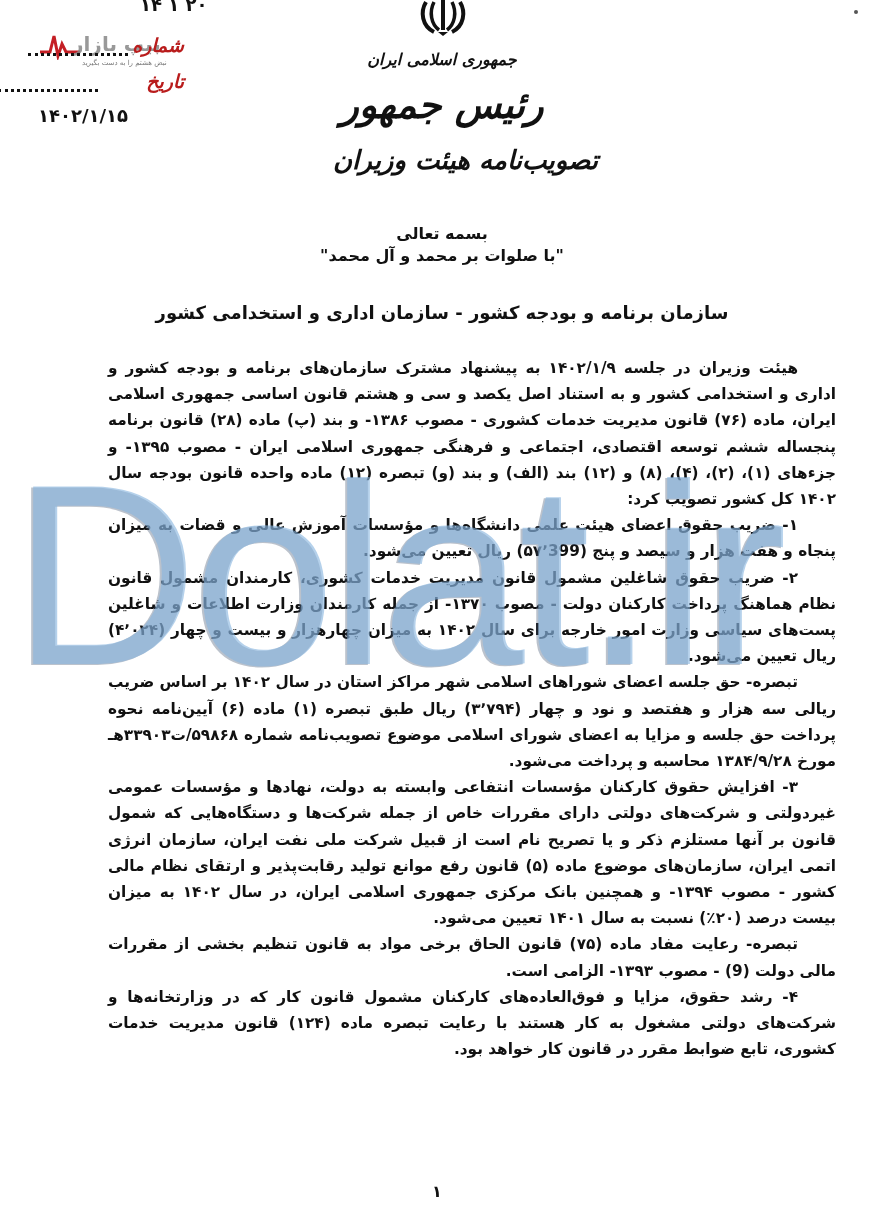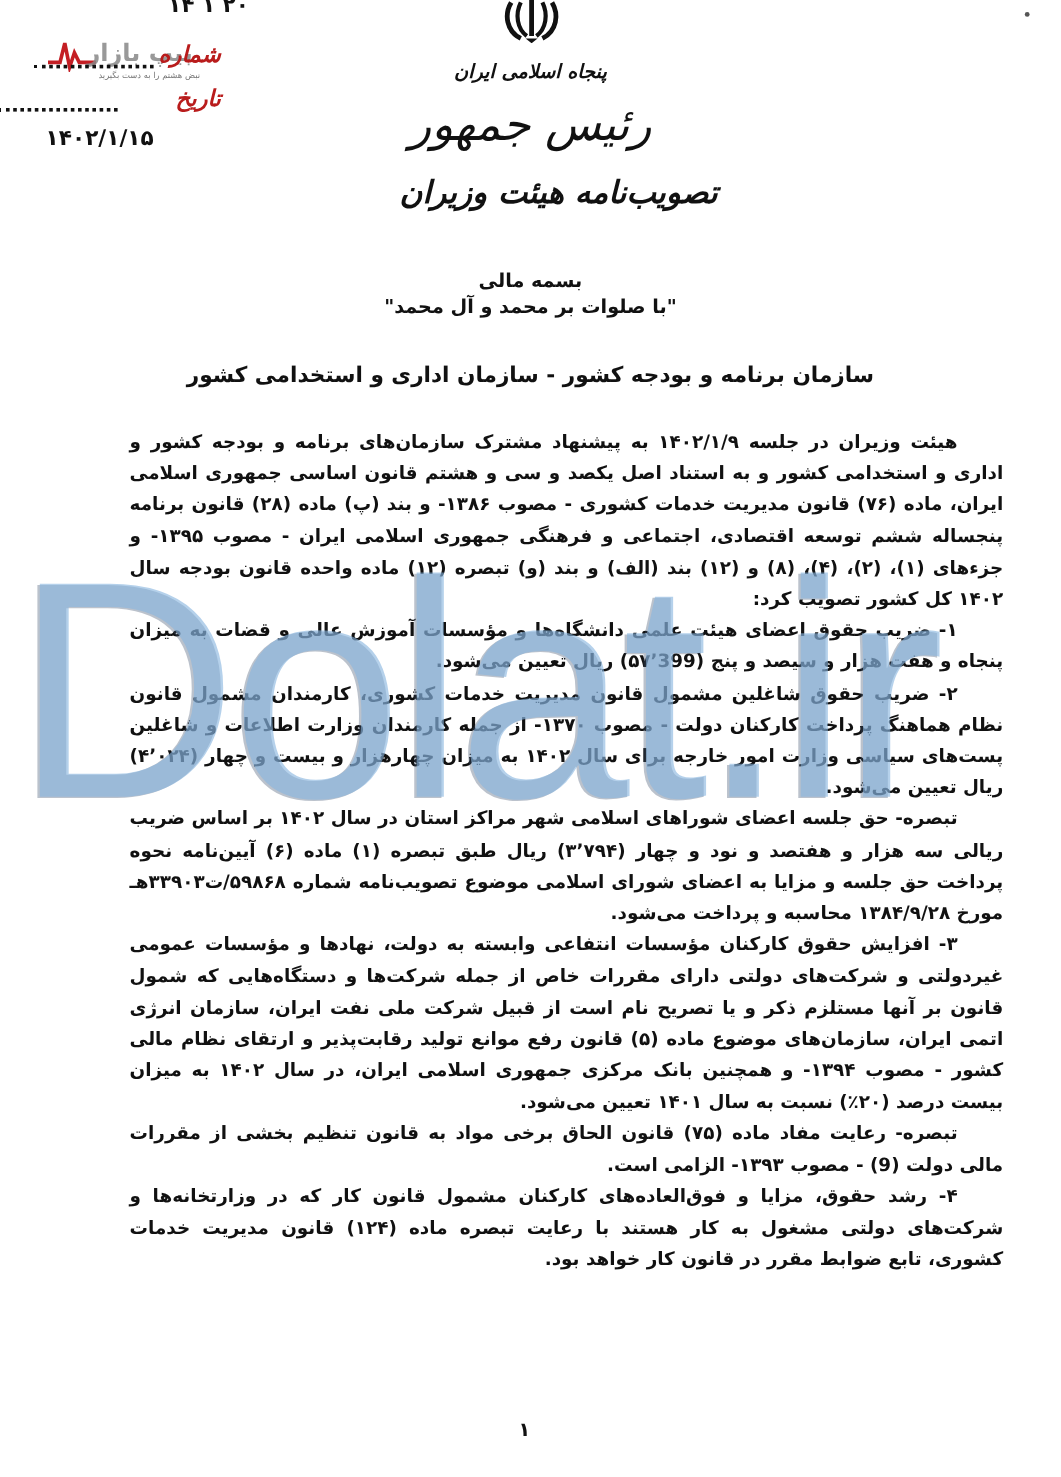--- a/index.html
+++ b/index.html
@@ -20,21 +20,21 @@
   .stamp-row.r1 { top: 6px; }
   .stamp-row.r2 { top: 42px; gap: 44px; }
   .stamp-date { position: absolute; top: 37px; left: 4px; font-size: 18px; font-weight: bold; letter-spacing: 1px; direction: ltr; margin-top: 40px; }
   .logo-overlay { position: absolute; top: 0; left: 0; width: 150px; height: 40px; }
   .logo-text { position: absolute; top: 4px; left: 38px; font-size: 20px; font-weight: bold; color: #888; direction: rtl; opacity: 0.85; }
   .logo-sub { position: absolute; top: 31px; left: 48px; font-size: 7px; color: #777; direction: rtl; }
 
   .header { position: absolute; top: 0; left: 0; right: 0; text-align: center; direction: rtl; }
   .emblem { position: absolute; top: 0; left: 418px; width: 50px; height: 36px; }
   .h-republic { position: absolute; top: 50px; left: 0; right: 0; text-align: center; font-family: "DejaVu Serif", serif; font-style: italic; font-weight: bold; font-size: 16px; }
-  .h-president { position: absolute; top: 82px; left: 0; right: 0; text-align: center; font-family: "DejaVu Serif", serif; font-style: italic; font-weight: normal; font-size: 38px; letter-spacing: 1px; }
+  .h-president { position: absolute; top: 82px; left: 0; right: 0; text-align: center; font-family: "DejaVu Serif", serif; font-style: italic; font-weight: bold; font-size: 38px; letter-spacing: 1px; }
   .h-cabinet { position: absolute; top: 145px; left: 0; right: 0; text-align: center; font-family: "DejaVu Serif", serif; font-style: italic; font-weight: bold; font-size: 26px; padding-left: 47px; }
 
   .bismillah { position: absolute; top: 224px; left: 0; right: 0; text-align: center; font-weight: bold; font-size: 16px; direction: rtl; }
   .salavat { position: absolute; top: 246px; left: 0; right: 0; text-align: center; font-weight: bold; font-size: 16px; direction: rtl; }
   .recipients { position: absolute; top: 302px; left: 0; right: 0; text-align: center; font-weight: bold; font-size: 18px; direction: rtl; }
 
   .body-text {
     position: absolute; top: 355px; left: 108px; width: 728px;
     direction: rtl; text-align: justify; font-size: 15.3px; line-height: 26.2px; font-weight: bold;
   }
@@ -81,26 +81,26 @@
 
   <div class="header">
     <svg class="emblem" viewBox="0 0 50 36">
       <path d="M8,2 C2,12 4,26 16,32" fill="none" stroke="#111" stroke-width="4"></path>
       <path d="M16,2 C11,12 13,24 21,30" fill="none" stroke="#111" stroke-width="3.5"></path>
       <path d="M42,2 C48,12 46,26 34,32" fill="none" stroke="#111" stroke-width="4"></path>
       <path d="M34,2 C39,12 37,24 29,30" fill="none" stroke="#111" stroke-width="3.5"></path>
       <rect x="23" y="0" width="4" height="30" fill="#111"></rect>
       <path d="M20,32 L30,32 L25,36 Z" fill="#111"></path>
     </svg>
-    <div class="h-republic">پنجاه اسلامی ایران</div>
+    <div class="h-republic">جمهوری اسلامی ایران</div>
     <div class="h-president">رئیس جمهور</div>
     <div class="h-cabinet">تصویب‌نامه هیئت وزیران</div>
   </div>
 
-  <div class="bismillah">بسمه مالی</div>
+  <div class="bismillah">بسمه تعالی</div>
   <div class="salavat">"با صلوات بر محمد و آل محمد"</div>
   <div class="recipients">سازمان برنامه و بودجه کشور - سازمان اداری و استخدامی کشور</div>
 
   <div class="body-text">
     <p class="indent">هیئت وزیران در جلسه ۱۴۰۲/۱/۹ به پیشنهاد مشترک سازمان‌های برنامه و بودجه کشور و اداری و استخدامی کشور و به استناد اصل یکصد و سی و هشتم قانون اساسی جمهوری اسلامی ایران، ماده (۷۶) قانون مدیریت خدمات کشوری - مصوب ۱۳۸۶- و بند (پ) ماده (۲۸) قانون برنامه پنجساله ششم توسعه اقتصادی، اجتماعی و فرهنگی جمهوری اسلامی ایران - مصوب ۱۳۹۵- و جزءهای (۱)، (۲)، (۴)، (۸) و (۱۲) بند (الف) و بند (و) تبصره (۱۲) ماده واحده قانون بودجه سال ۱۴۰۲ کل کشور تصویب کرد:</p>
     <p class="indent">
       <span class="label-b">۱-</span>
       <span>ضریب حقوق اعضای هیئت علمی دانشگاه‌ها و مؤسسات آموزش عالی و قضات به میزان پنجاه و هفت هزار و سیصد و پنج (۵۷٬399) ریال تعیین می‌شود.</span>
     </p>
     <p class="indent">

